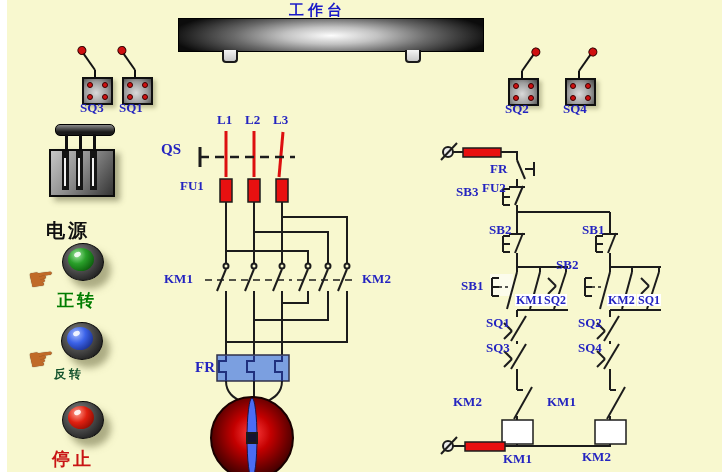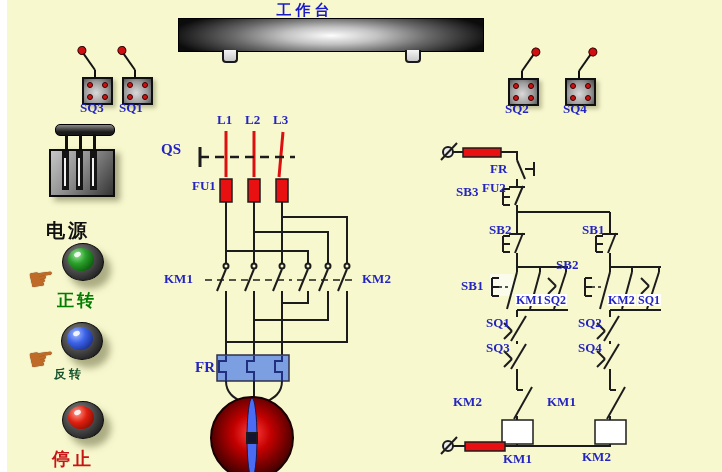--- a/index.html
+++ b/index.html
@@ -279,21 +279,21 @@
         <path d="M441,454 L457,437"></path>
       </g>
       <path d="M453,446 H465"></path>
       <rect x="465" y="442" width="40" height="9" fill="#e81010" stroke-width="1.5"></rect>
       <path d="M505,446 H611"></path>
     </g>
   </svg>
 
   <div class="white-strip"></div>
 
-  <div class="cn" style="left:260px;top:1px;width:90px;text-align:center;font-size:15px;color:#1a1ac8;letter-spacing:4px;">工作台</div>
+  <div class="cn" style="left:289px;top:1px;width:90px;font-size:15px;color:#1a1ac8;letter-spacing:4px;">工作台</div>
   <div class="worktable-bar"></div>
   <div class="foot" style="left:222px;top:50px;"></div>
   <div class="foot" style="left:405px;top:50px;"></div>
 
   <div>
     <div class="sq-lever" style="left:94px;top:46px;transform:rotate(-35deg);">
       <div class="sq-ball"></div>
       </div>
     <div class="sq-stub" style="left:94px;top:70px;"></div>
     <div class="sq-box" style="left:82px;top:77px;">
@@ -386,21 +386,21 @@
     <div class="dome red">
       <div class="glint"></div>
       </div>
   </div>
   <div class="cn" style="left:52px;top:447px;font-size:18px;color:#c81414;">停止</div>
 
   <div class="lbl" style="left:217px;top:113px;">L1</div>
   <div class="lbl" style="left:245px;top:113px;">L2</div>
   <div class="lbl" style="left:273px;top:113px;">L3</div>
   <div class="lbl big" style="left:161px;top:142px;">QS</div>
-  <div class="lbl" style="left:192px;top:179px;">FU1</div>
+  <div class="lbl" style="left:180px;top:179px;">FU1</div>
   <div class="lbl" style="left:164px;top:272px;">KM1</div>
   <div class="lbl" style="left:362px;top:272px;">KM2</div>
   <div class="lbl big" style="left:195px;top:360px;">FR</div>
 
   <div class="lbl" style="left:482px;top:133px;margin-top:48px;">FU2</div>
   <div class="lbl" style="left:490px;top:162px;">FR</div>
   <div class="lbl" style="left:456px;top:185px;">SB3</div>
   <div class="lbl" style="left:489px;top:223px;">SB2</div>
   <div class="lbl" style="left:582px;top:223px;">SB1</div>
   <div class="lbl" style="left:461px;top:279px;">SB1</div>

